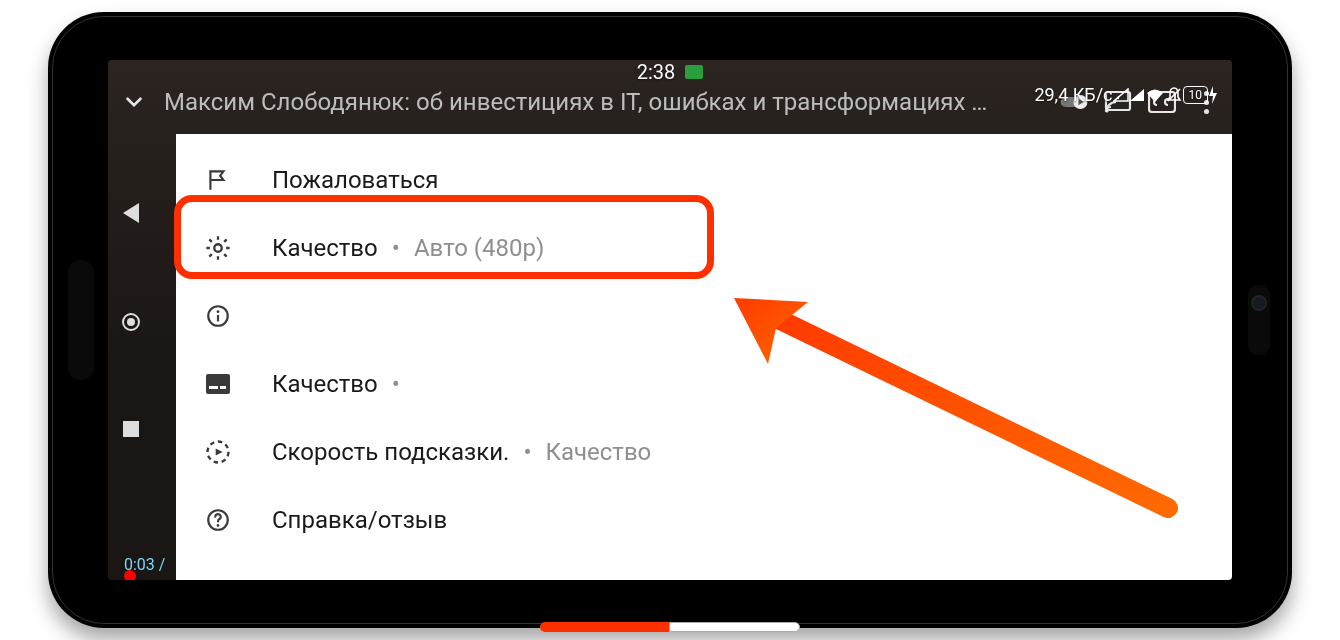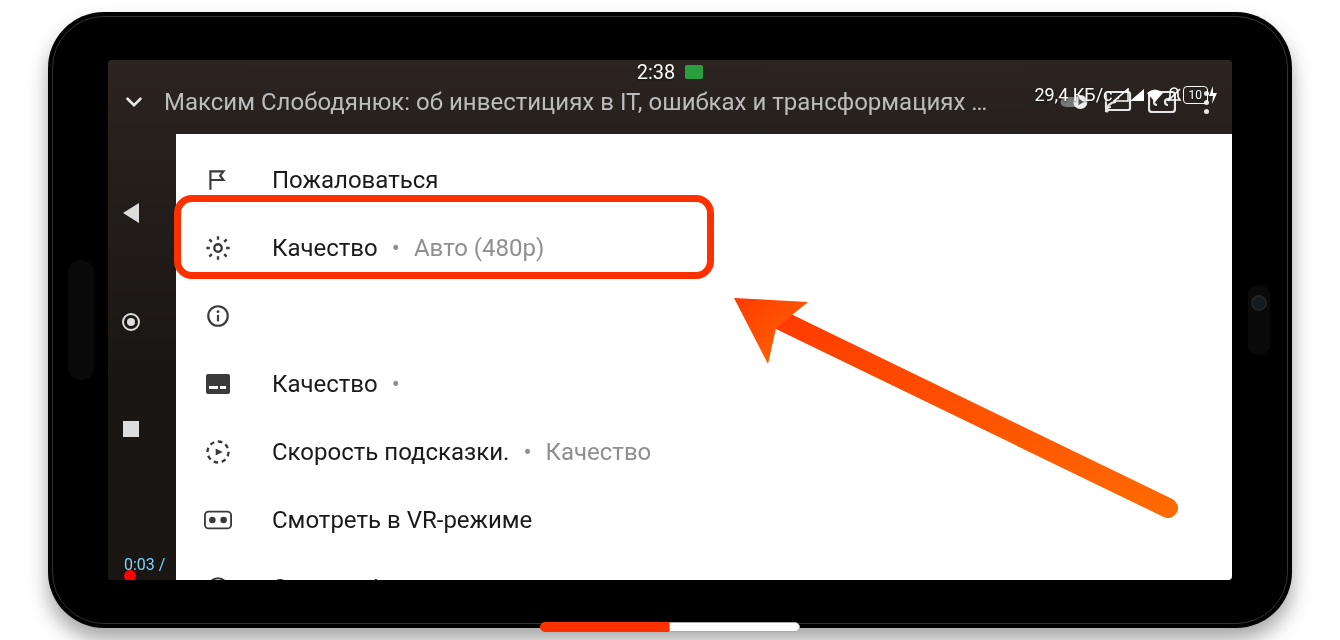--- a/index.html
+++ b/index.html
@@ -306,32 +306,20 @@
               <path d="M10 9 L16 12 L10 15 Z" fill="#3a3a3a"></path>
             </svg>
         </span>
         <span class="mi-text">
           <span>Скорость подсказки.</span>
           <span class="mi-dot">•</span>
           <span class="mi-sub">Качество</span>
         </span>
       </div>
 
-      <div class="menu-item">
-        <span class="mi-icon">
-          <svg width="30" height="20" viewBox="0 0 30 20">
-              <rect x="1" y="1" width="28" height="18" rx="4" fill="none" stroke="#3a3a3a" stroke-width="2"></rect>
-              <circle cx="9" cy="10" r="3.5" fill="#3a3a3a"></circle>
-              <circle cx="21" cy="10" r="3.5" fill="#3a3a3a"></circle>
-            </svg>
-        </span>
-        <span class="mi-text">
-            <span>Смотреть в VR-режиме</span>
-          </span>
-      </div>
 
       <div class="menu-item">
         <span class="mi-icon">
           <svg width="26" height="26" viewBox="0 0 24 24">
               <circle cx="12" cy="12" r="9" fill="none" stroke="#3a3a3a" stroke-width="2"></circle>
               <path d="M9.5 9 a2.5 2.5 0 1 1 3.5 2.3 c-1 .5-1 1.2-1 2" fill="none" stroke="#3a3a3a" stroke-width="2" stroke-linecap="round"></path>
               <circle cx="12" cy="17" r="1.2" fill="#3a3a3a"></circle>
             </svg>
         </span>
         <span class="mi-text">

